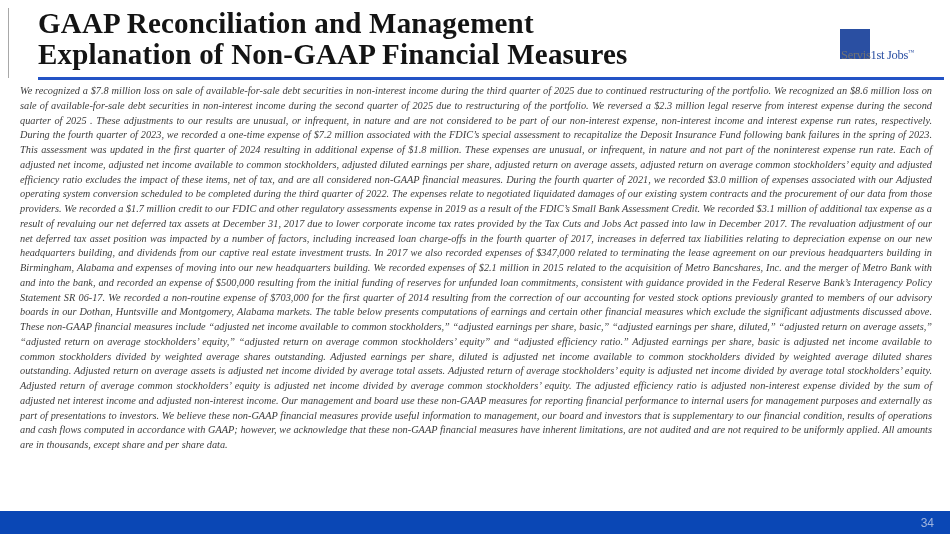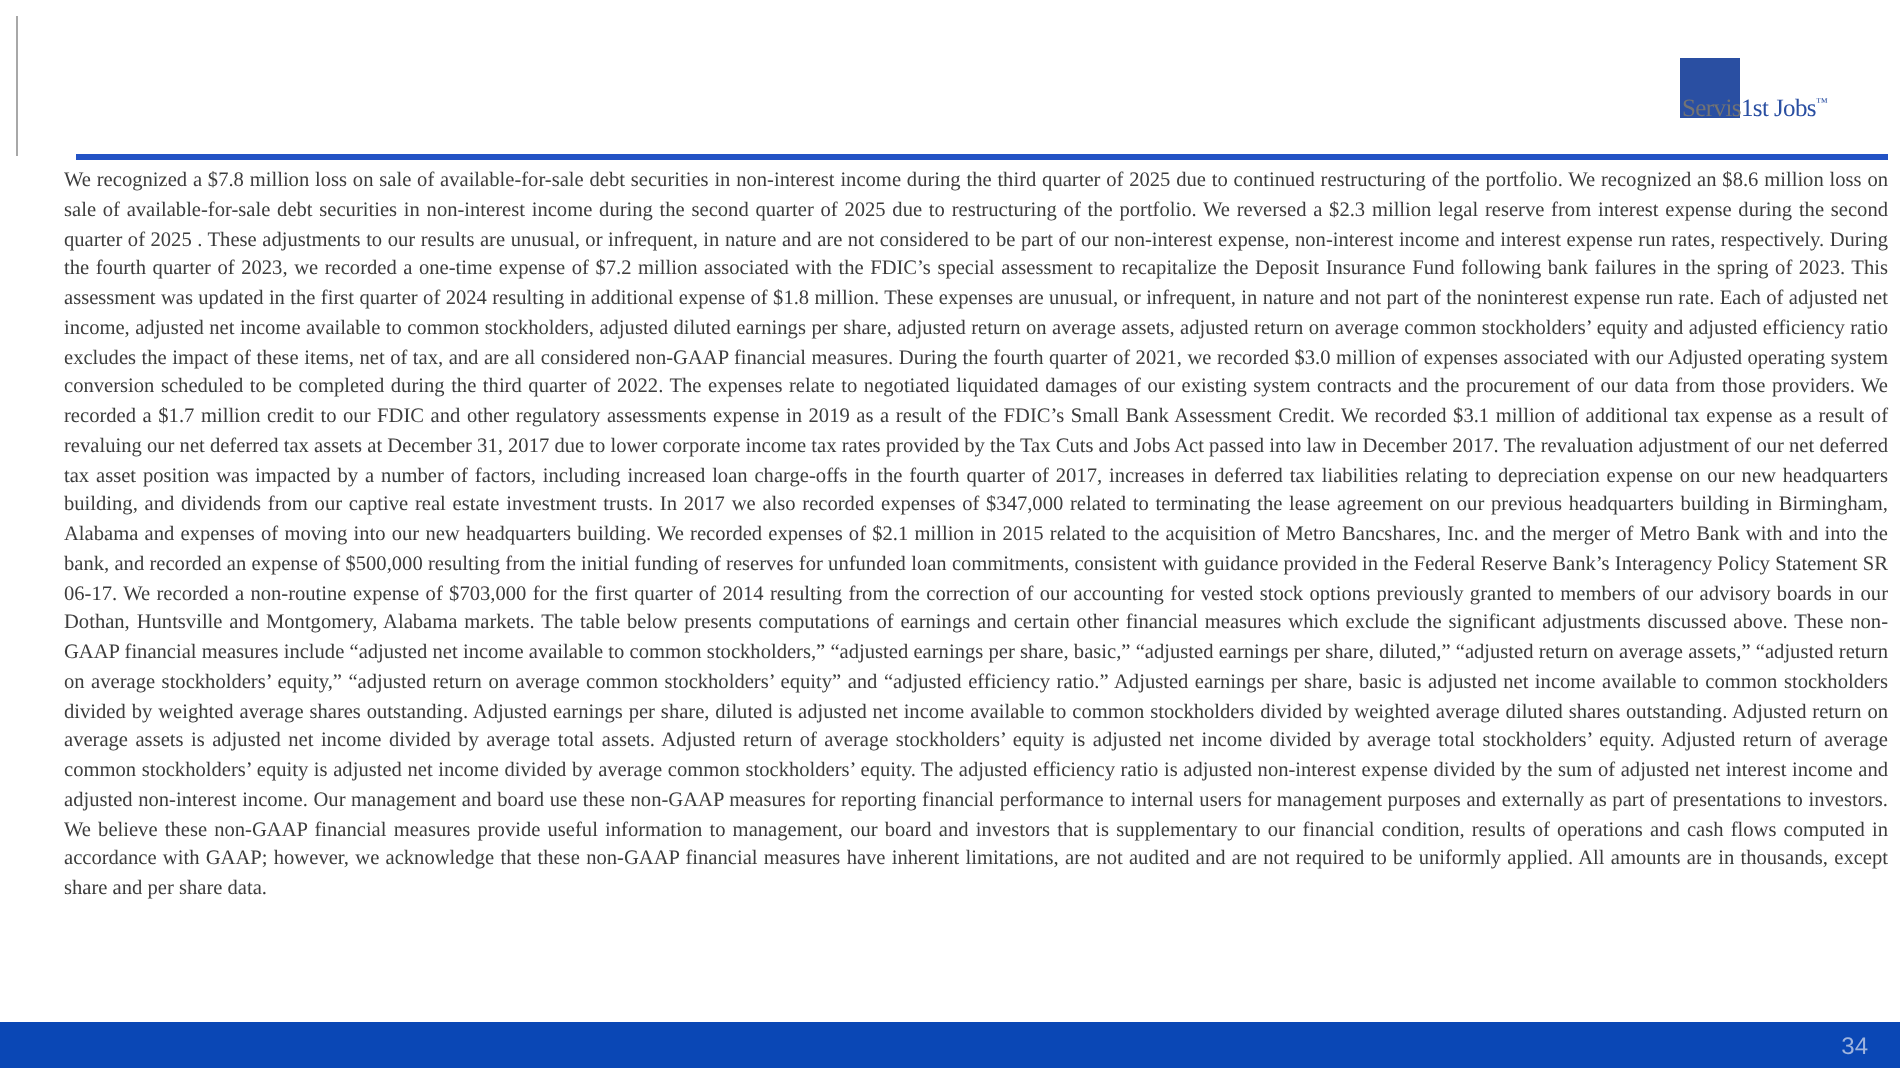--- a/index.html
+++ b/index.html
@@ -43,26 +43,27 @@
     position:absolute; left:1px; top:16px;
     font-family:"Liberation Serif", serif;
     font-size:12.5px; line-height:14px;
     white-space:nowrap;
     letter-spacing:-0.3px;
   }
   .logo-servis { color:#737373; }
   .logo-rest   { color:var(--brand_blue, #2a4fa2); }
   .logo-tm     { color:var(--brand_blue, #2a4fa2); font-size:6px; vertical-align:5px; }
   .body-text {
-    position:absolute; left:32px; top:84px;
+    position:absolute; left:20px; top:84px;
     width:912px;
     font-family:"Liberation Serif", serif;
     font-size:10.3px; line-height:14.75px;
     color:var(--body_text, #3d3d3d);
     text-align:justify;
+    font-style:italic;
   }
   .footer-bar {
     position:absolute; left:0; bottom:0;
     width:950px; height:23px;
     background:var(--footer_blue, #0a47b5);
   }
   .page-number {
     position:absolute; right:16px; bottom:4px;
     font-family:"Liberation Sans", sans-serif;
     font-size:12px;
@@ -70,21 +71,22 @@
   }
 </style>
 </head>
 <body>
 
 <div class="slide">
 
   <div class="left-tick"></div>
 
   <h1 class="title">
-    <br>
+    <span>GAAP Reconciliation and Management</span><br>
+    <span>Explanation of Non-GAAP Financial Measures</span>
   </h1>
 
   <div class="title-rule"></div>
 
   <div class="logo">
     <div class="logo-square"></div>
     <div class="logo-text">
       <span class="logo-servis">Servis</span><span class="logo-rest">1st Jobs</span><span class="logo-tm">™</span>
     </div>
   </div>

